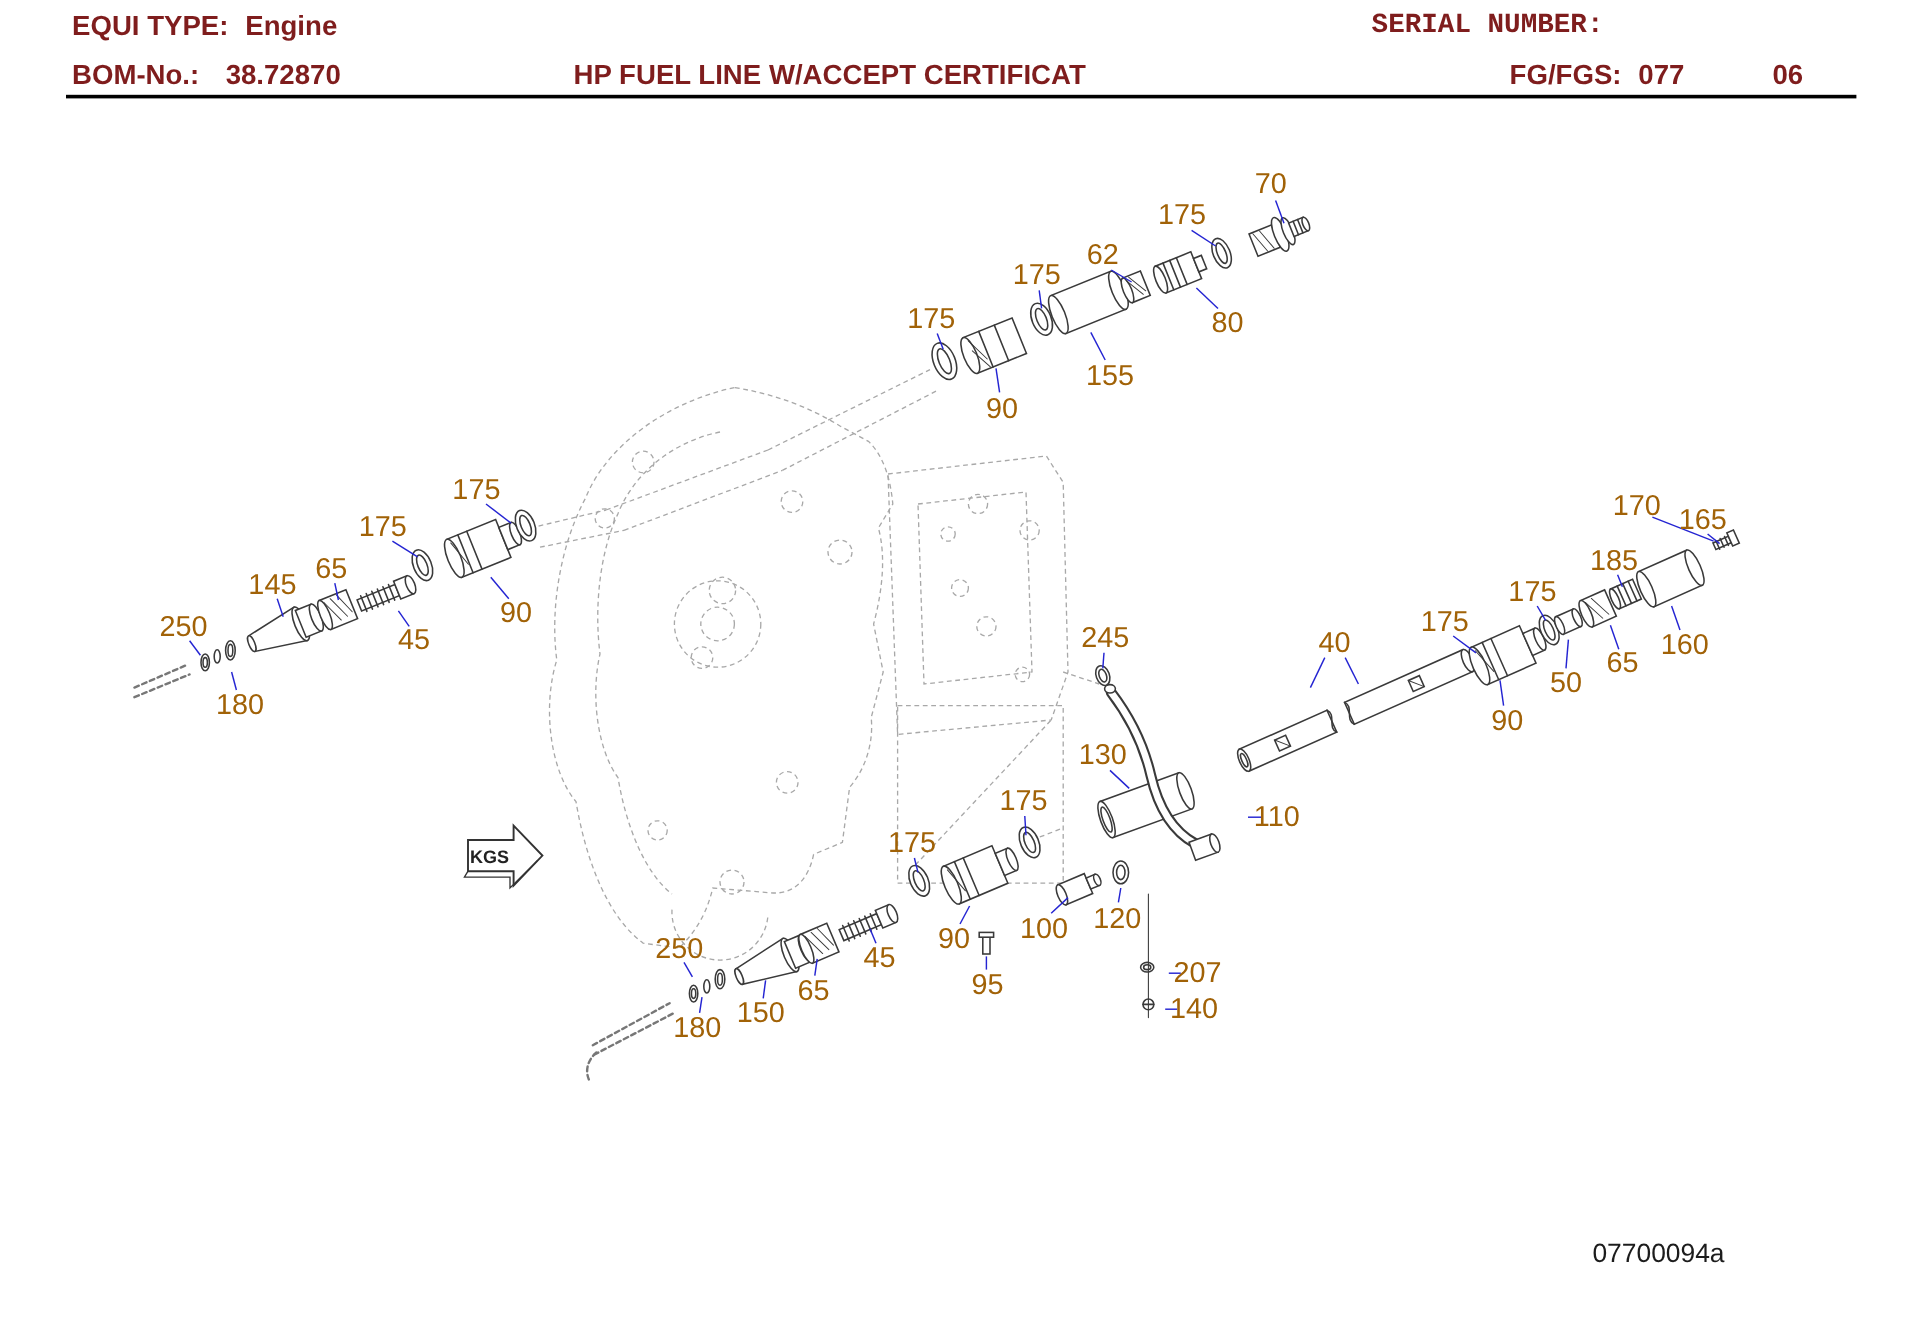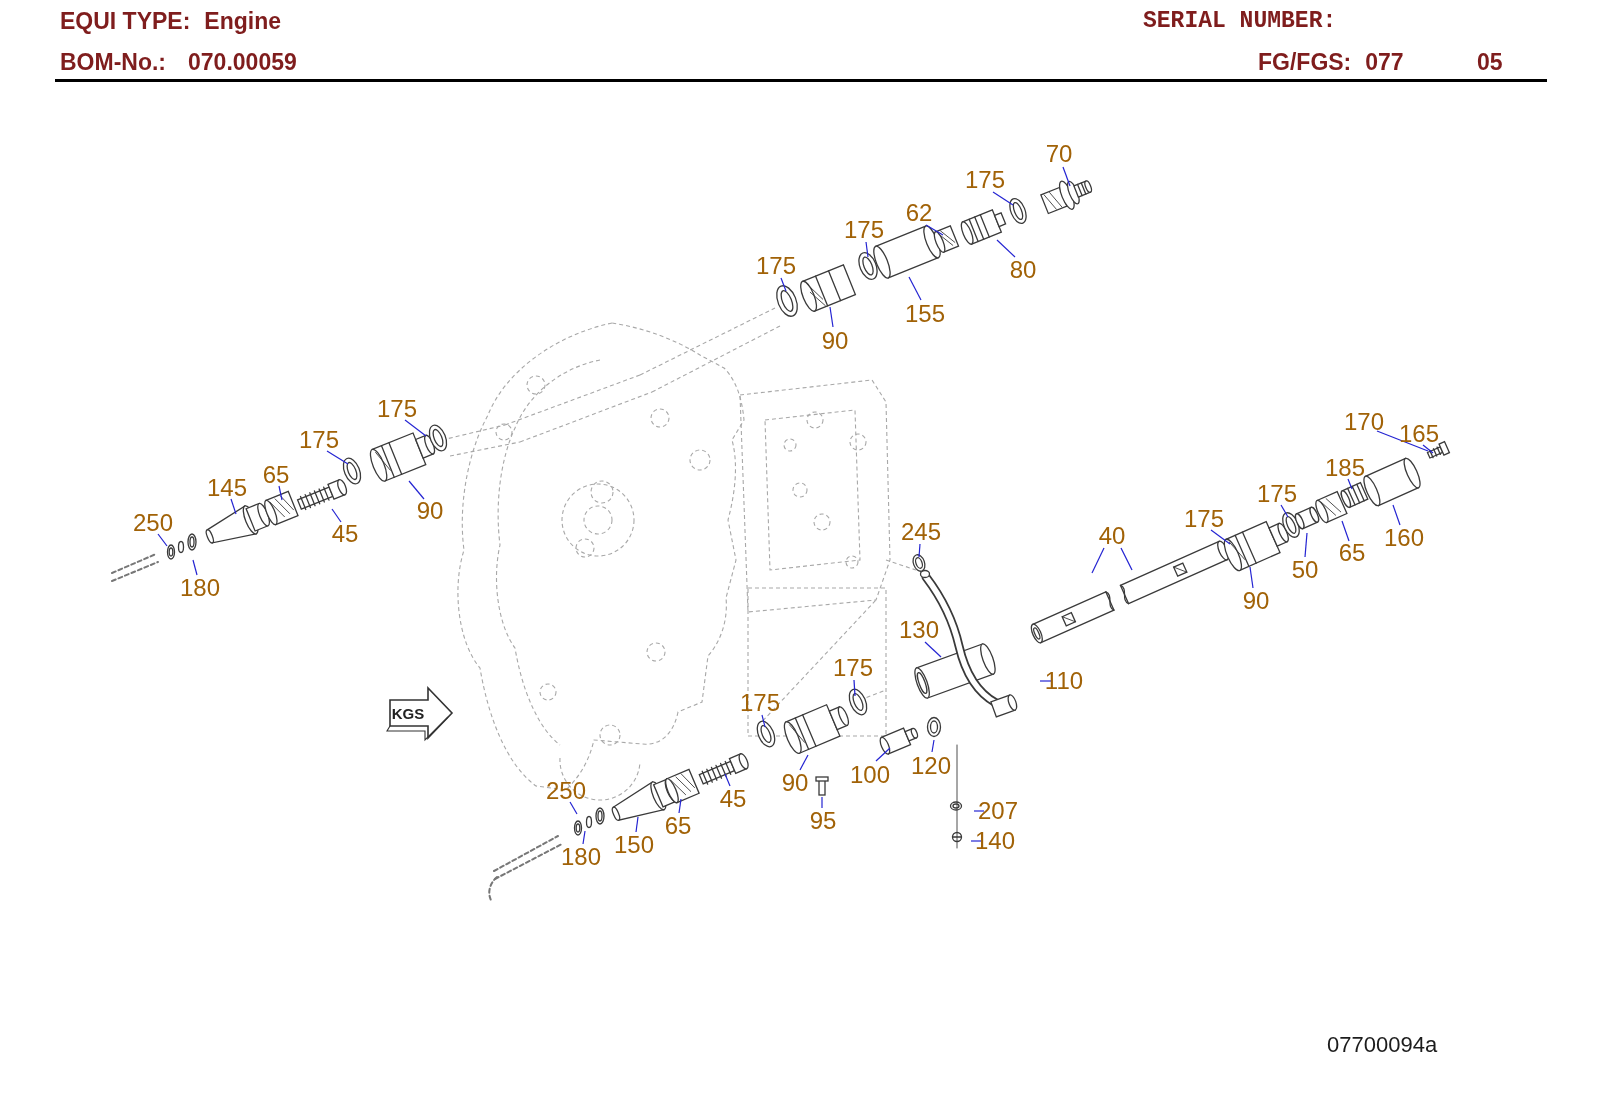--- a/index.html
+++ b/index.html
@@ -36,28 +36,31 @@
 
   <div class="hcell h-equi">
     <span>EQUI TYPE:</span>
     <span>Engine</span>
   </div>
   <div class="hcell h-serial">
     <span>SERIAL NUMBER:</span>
   </div>
   <div class="hcell h-bom">
     <span>BOM-No.:</span>
-    <span>070.00059</span>
+    <span>38.72870</span>
+  </div>
+  <div class="hcell h-name">
+    <span>HP FUEL LINE W/ACCEPT CERTIFICAT</span>
   </div>
   <div class="hcell h-fg">
     <span>FG/FGS:</span>
     <span>077</span>
   </div>
   <div class="hcell h-fg2">
-    <span>05</span>
+    <span>06</span>
   </div>
   <div class="rule"></div>
 
   <svg class="diagram-svg" width="1600" height="1119" viewBox="0 0 1600 1119" xmlns="http://www.w3.org/2000/svg">
 
     <g stroke="#a8a8a8" stroke-width="1.1" fill="none" stroke-dasharray="4 3">
       <path d="M612 323 C555 335 505 372 488 415 C468 452 458 505 464 550 C452 588 458 642 480 668 C488 716 506 764 536 786 L566 790 C584 772 590 756 594 740 L642 744 C662 746 674 732 678 712 L702 702 L708 656 C722 640 728 618 726 598 L736 560 L728 520 C736 490 738 462 732 440 L744 420 C742 398 736 380 724 368 L700 355 C676 340 645 328 612 323 Z"></path>
       <path d="M600 360 C560 368 528 395 515 428 C500 460 495 505 500 545 C492 580 498 625 515 648 C522 690 538 728 560 745"></path>
       <circle cx="536" cy="385" r="9"></circle>
         <circle cx="504" cy="432" r="8"></circle>

